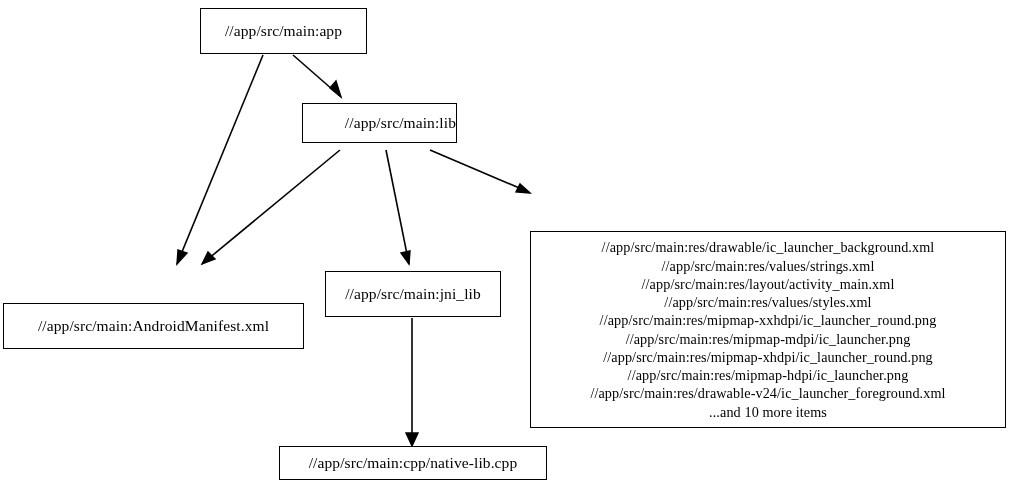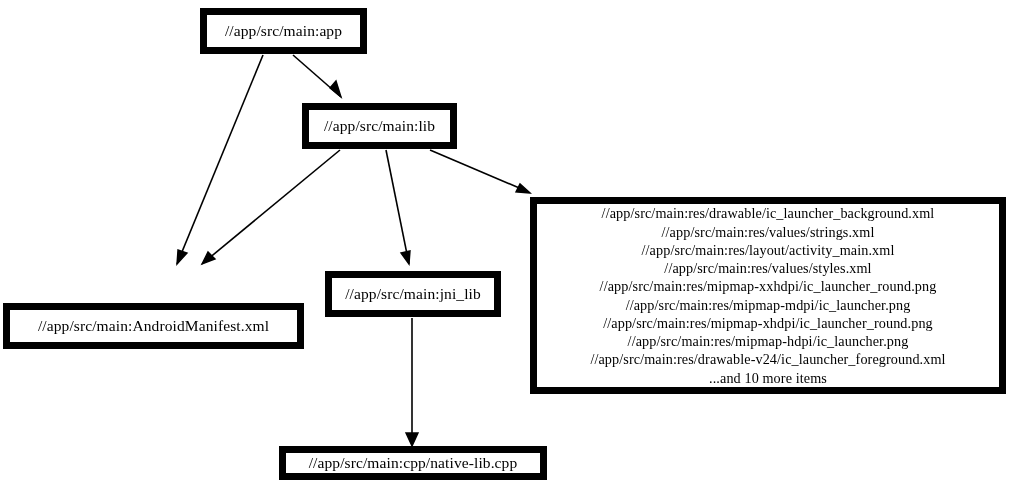--- a/index.html
+++ b/index.html
@@ -22,39 +22,40 @@
     position: absolute;
     left: 0;
     top: 0;
     width: 1018px;
     height: 496px;
     pointer-events: none;
   }
   .node {
     position: absolute;
     box-sizing: border-box;
-    border: 7px solid #ef4444;
+    border: 1px solid #ef4444;
     background: #ffffff;
     display: flex;
     align-items: center;
     justify-content: center;
     text-align: center;
     line-height: 1.02;
     white-space: pre;
     font-size: 15.5px;
     letter-spacing: 0.1px;
   }
   .node-label {
     display: block;
     white-space: pre;
   }
   .node-multiline {
     font-size: 14.2px;
     line-height: 1.285;
     padding: 2px 6px;
+    margin-top: 34px;
   }
 </style>
 </head>
 <body>
 
 <div id="graph-canvas">
 
   <svg id="edge-layer" viewBox="0 0 1018 496" width="1018" height="496" xmlns="http://www.w3.org/2000/svg">
     <g id="edges-group" fill="none" stroke="#000000" stroke-width="1.6">
         <path d="M 293 55 L 341 97" stroke="#000000" fill="none"></path>
@@ -67,21 +68,21 @@
         <path d="M 409 264 L 401 253 L 410 251 Z" fill="#000000" stroke="#000000" stroke-width="1.4" stroke-linejoin="miter"></path>
         <path d="M 430 150 L 524 190" stroke="#000000" fill="none"></path>
         <path d="M 530 193 L 516 192 L 520 184 Z" fill="#000000" stroke="#000000" stroke-width="1.4" stroke-linejoin="miter"></path>
         <path d="M 412 318 L 412 439" stroke="#000000" fill="none"></path>
         <path d="M 412 446 L 406 433 L 418 433 Z" fill="#000000" stroke="#000000" stroke-width="1.4" stroke-linejoin="miter"></path>
       </g>
   </svg>
 
   <div id="nodes-layer">
       <div class="node" style="left: 200px; top: 8px; width: 167px; height: 46px; border-color: rgb(0, 0, 0);"><span class="node-label">//app/src/main:app</span></div>
-      <div class="node" style="left: 302px; top: 103px; width: 155px; height: 46px; border-color: rgb(0, 0, 0);"><span class="node-label">//app/src/main:lib</span></div>
+      <div class="node" style="left: 302px; top: 103px; width: 155px; height: 40px; border-color: rgb(0, 0, 0); justify-content: flex-end;"><span class="node-label">//app/src/main:lib</span></div>
       <div class="node" style="left: 3px; top: 271px; width: 301px; height: 46px; border-color: rgb(0, 0, 0); margin-top: 32px;"><span class="node-label">//app/src/main:AndroidManifest.xml</span></div>
       <div class="node" style="left: 325px; top: 271px; width: 176px; height: 46px; border-color: rgb(0, 0, 0);"><span class="node-label">//app/src/main:jni_lib</span></div>
       <div class="node node-multiline" style="left: 530px; top: 197px; width: 476px; height: 197px; border-color: rgb(0, 0, 0);"><span class="node-label">//app/src/main:res/drawable/ic_launcher_background.xml
 //app/src/main:res/values/strings.xml
 //app/src/main:res/layout/activity_main.xml
 //app/src/main:res/values/styles.xml
 //app/src/main:res/mipmap-xxhdpi/ic_launcher_round.png
 //app/src/main:res/mipmap-mdpi/ic_launcher.png
 //app/src/main:res/mipmap-xhdpi/ic_launcher_round.png
 //app/src/main:res/mipmap-hdpi/ic_launcher.png

